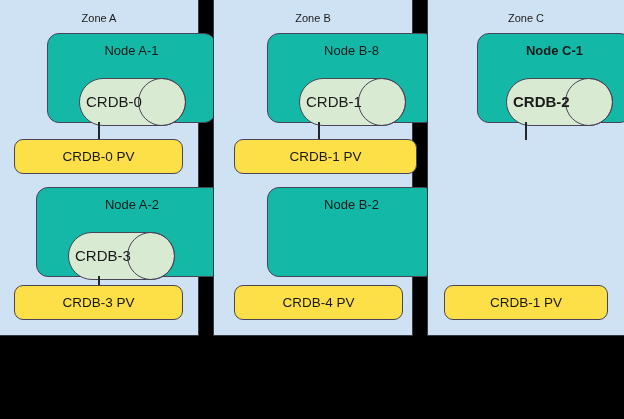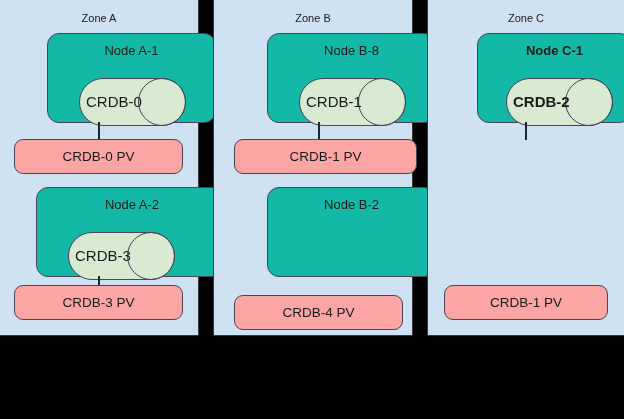--- a/index.html
+++ b/index.html
@@ -103,21 +103,21 @@
     font-size: 15px;
     line-height: 12px;
     color: #1a1a1a;
     white-space: nowrap;
   }
 
   
   .pv {
     position: absolute;
     height: 35px;
-    background: #fca5a5;
+    background: #fde047;
     border: 1px solid #4a4458;
     border-radius: 9px;
     box-sizing: border-box;
   }
   .pv-label {
     position: absolute;
     left: 0;
     right: 0;
     top: 50%;
     transform: translateY(-50%);
@@ -179,21 +179,21 @@
       </div>
     </div>
     <div class="connector" style="left:104px; top:122px; height:18px;"></div>
     <div class="pv" style="left:20px; top:139px; width:183px;">
       <div class="pv-label">CRDB-1 PV</div>
     </div>
 
     <div class="node" style="left:21px; top:187px; width:169px; height:90px;">
       <div class="node-title">Node B-2</div>
     </div>
-    <div class="pv" style="left:20px; top:285px; width:169px;margin-top:10px;">
+    <div class="pv" style="left:20px; top:285px; width:169px;">
       <div class="pv-label">CRDB-4 PV</div>
     </div>
   </div>
 
   <div class="zone" id="zone-c">
     <div class="zone-title">Zone C</div>
 
     <div class="node" style="left:17px; top:33px; width:155px; height:90px;font-weight:bold;">
       <div class="node-title">Node C-1</div>
       <div class="cylinder" style="left:28px; top:44px; width:107px;">

